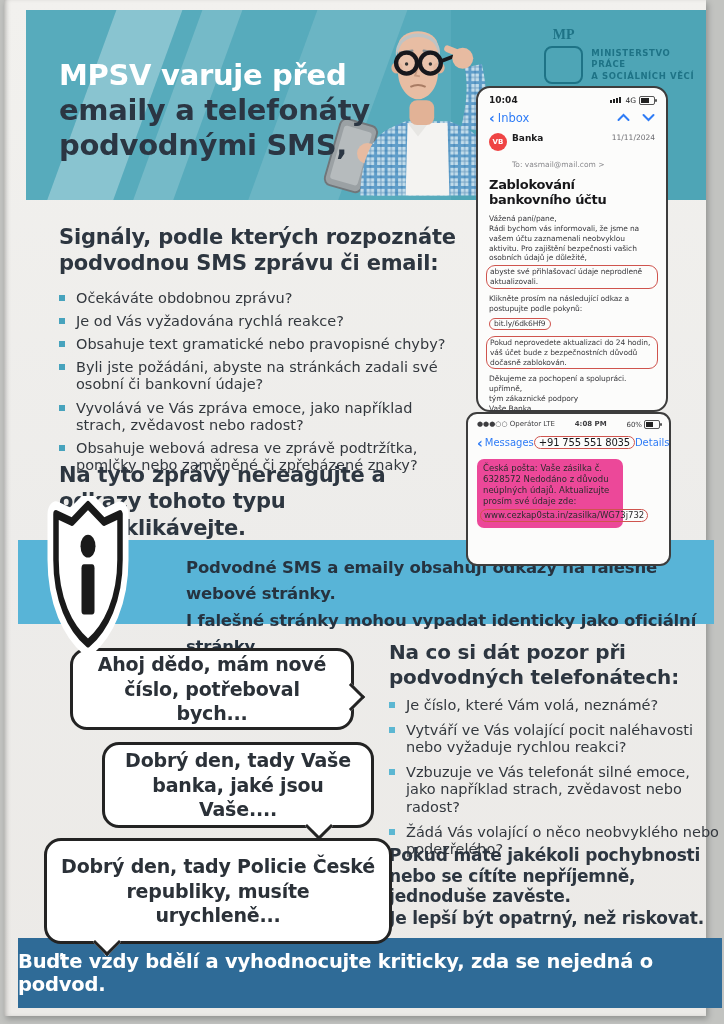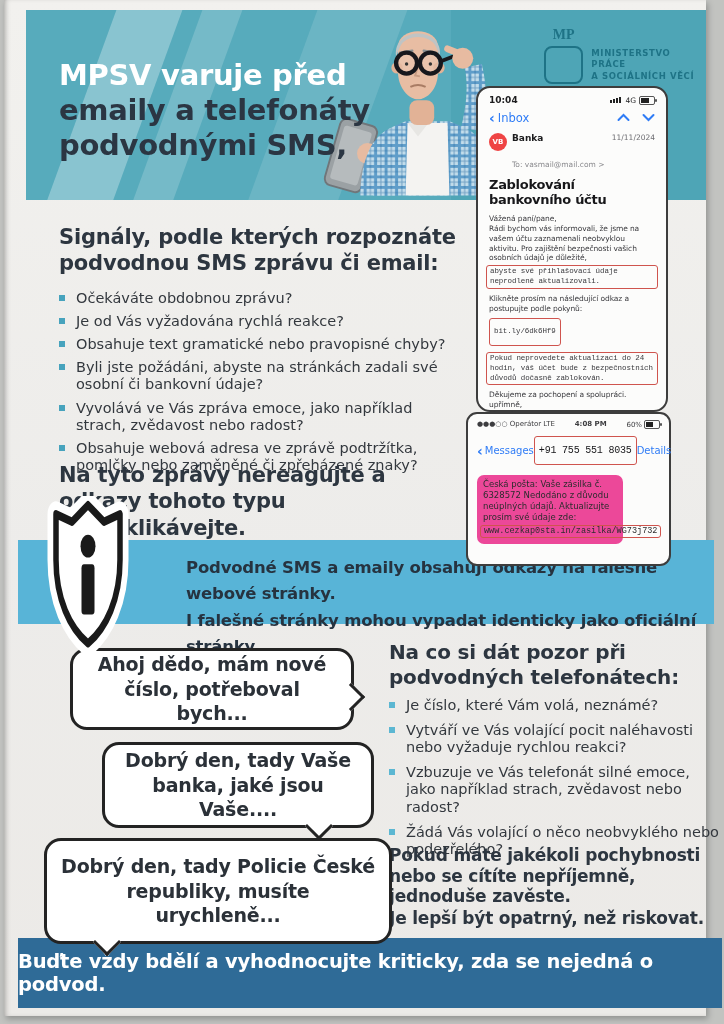--- a/index.html
+++ b/index.html
@@ -43,23 +43,23 @@
   .updown svg{margin-left:8px;}
   #sender-row{display:flex;align-items:flex-start;margin-top:8px;}
   .avatar{width:18px;height:18px;border-radius:50%;background:#ef4444;color:#fff;font-size:7px;font-weight:700;
     display:flex;align-items:center;justify-content:center;flex:0 0 18px;}
   #sender-meta{margin-left:5px;flex:1;}
   #sender-name{font-size:9px;font-weight:700;color:#1c1c1e;}
   #sender-to{font-size:7.5px;color:#8a8a8e;margin-top:17px;}
   #mail-date{font-size:7.5px;color:#6d6d72;}
   #mail-subject{margin-top:9px;font-size:13px;font-weight:800;color:#17171a;line-height:1.15;letter-spacing:-.3px;}
   .mailbody{font-size:7.5px;color:#3a3a3e;line-height:1.32;letter-spacing:-.1px;margin-top:6px;}
-  .redbox{border:1.6px solid #cf544e;border-radius:3px;font-family:Liberation Mono, monospace;}
+  .redbox{border:1.6px solid #cf544e;border-radius:9px;}
   .redbox.block{display:block;padding:1px 3px;margin:2px -3px;}
-  .redbox.inline{display:inline-block;padding:8px 4px;margin:2px 0;}
+  .redbox.inline{display:inline-block;padding:0 4px;margin:2px 0;}
   
   .smsstatus{display:flex;justify-content:space-between;font-size:7px;color:#3c3c3f;}
   #sms-nav{display:flex;justify-content:space-between;align-items:center;margin-top:5px;font-size:10px;color:#2f7cf6;white-space:nowrap;}
   #sms-number{color:#17171a;font-size:10px;letter-spacing:-.2px;}
   #sms-bubble{margin-top:8px;width:134px;background:#ec4899;border-radius:7px;padding:4px 6px;
     font-size:8.5px;color:#2c2c2e;line-height:1.3;}
   
   .h2{font-weight:800;color:#2d3640;letter-spacing:-.2px;}
   #signals-heading{left:55px;top:224px;width:410px;font-size:21px;line-height:1.25;}
   #signals-list{left:55px;top:290px;width:406px;}

